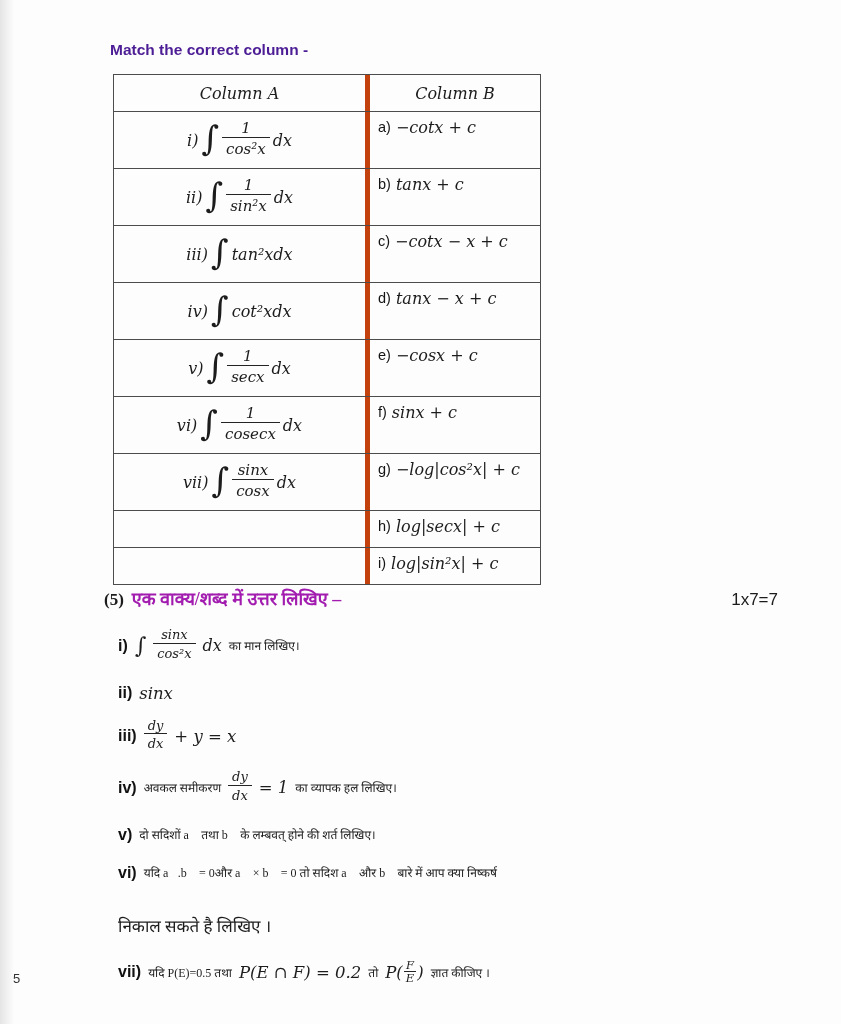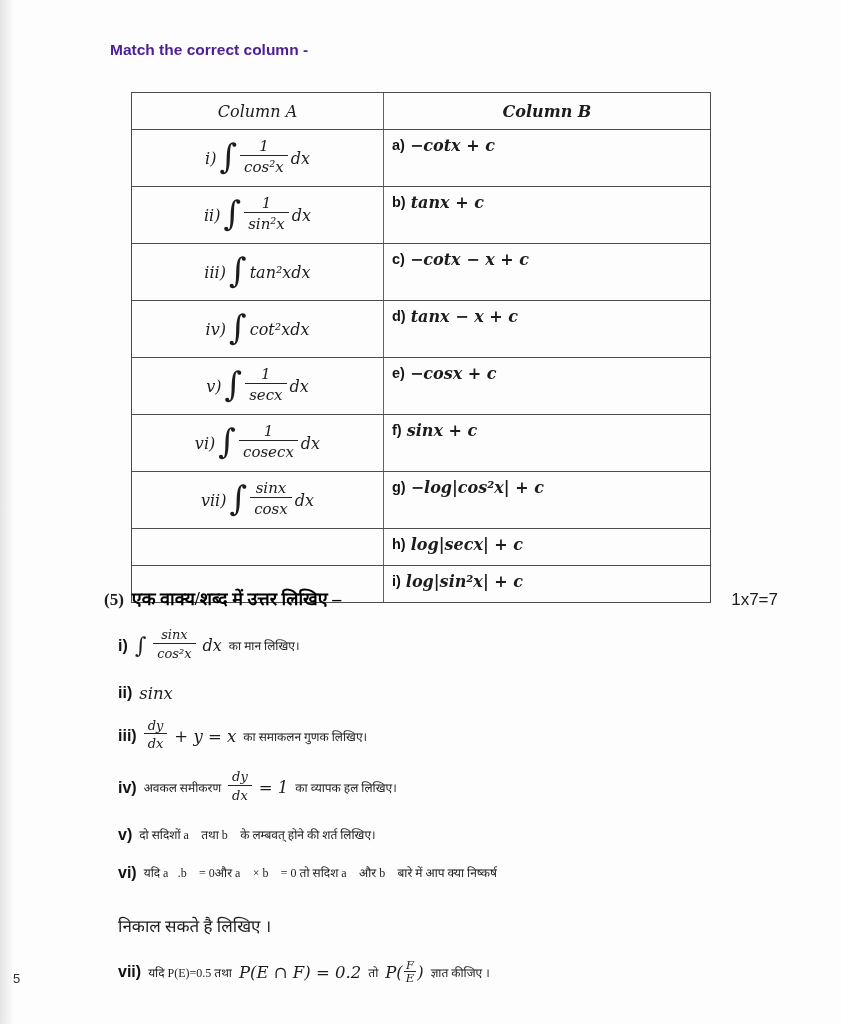--- a/index.html
+++ b/index.html
@@ -6,27 +6,27 @@
   body{width:841px;height:1024px;background:#f4f4f4;font-family:"Liberation Serif",serif;color:#1c1c1c;}
   .page{position:relative;width:841px;height:1024px;background:#fdfdfd;overflow:hidden;}
   .page::before{content:"";position:absolute;left:0;top:0;width:14px;height:100%;
     background:linear-gradient(90deg,#e4e4e4,rgba(255,255,255,0));pointer-events:none;}
 
   
   .match-heading{position:absolute;left:110px;top:41px;
     font-family:"Liberation Sans",sans-serif;font-weight:700;font-size:15.5px;color:#4c1d95;}
 
   
-  .doc-table{position:absolute;left:131px;top:74px;width:580px;
-    border:1px solid #4c4c4c;box-sizing:border-box;background:transparent;margin-top:18px;}
+  .doc-table{position:absolute;left:113px;top:74px;width:428px;
+    border:1px solid #4c4c4c;box-sizing:border-box;background:transparent;}
   .t-row{display:flex;border-top:1px solid #4c4c4c;box-sizing:border-box;}
   .t-row:first-child{border-top:none;}
   .t-a{width:251px;box-sizing:border-box;display:flex;align-items:center;justify-content:center;gap:3px;}
-  .t-b{flex:1;border-left:1px solid #c2410c;box-sizing:border-box;padding:6px 6px 0 8px;
-    display:flex;align-items:flex-start;gap:5px;font-weight:bold;}
+  .t-b{flex:1;border-left:5px solid #c2410c;box-sizing:border-box;padding:6px 6px 0 8px;
+    display:flex;align-items:flex-start;gap:5px;}
   .t-head{height:36px;}
   .row-tall{height:57px;}
   .row-short{height:37px;}
   .th{font-style:italic;font-size:16px;font-family:"DejaVu Serif","Liberation Serif",serif;
     display:flex;align-items:center;justify-content:center;padding:0;}
   .mathit{font-family:"DejaVu Serif","Liberation Serif",serif;font-style:italic;font-size:16px;}
   .a-label{font-family:"DejaVu Serif","Liberation Serif",serif;font-style:italic;font-size:16px;}
   .int{font-family:"DejaVu Serif","Liberation Serif",serif;font-style:normal;font-size:34px;
     line-height:1;transform:translateY(-2px);}
   .frac{display:inline-flex;flex-direction:column;align-items:center;vertical-align:middle;}
@@ -34,21 +34,21 @@
     font-family:"DejaVu Serif","Liberation Serif",serif;font-style:italic;}
   .frac .den{display:block;padding:2px 4px;border-top:1.4px solid #242424;font-size:15px;line-height:1.2;
     font-family:"DejaVu Serif","Liberation Serif",serif;font-style:italic;}
   .b-label{font-family:"Liberation Sans",sans-serif;font-size:14.5px;color:#141414;padding-top:1px;}
   .b-expr{font-family:"DejaVu Serif","Liberation Serif",serif;font-style:italic;font-size:16px;}
 
   
   .sec5{position:absolute;left:104px;top:586px;width:682px;}
   .sec5-head{display:flex;align-items:baseline;gap:8px;}
   .s5-num{font-family:"Liberation Serif",serif;font-weight:700;font-size:17px;}
-  .s5-title{font-weight:700;font-size:18px;color:#000000;}
+  .s5-title{font-weight:700;font-size:18px;color:#a21caf;}
   .s5-marks{margin-left:auto;font-family:"Liberation Sans",sans-serif;font-weight:400;font-size:17px;
     padding-right:8px;}
   .s5-item{display:flex;align-items:center;gap:7px;padding-left:14px;flex-wrap:wrap;
     font-size:17px;color:#1d1d1d;}
   .s5-label{font-family:"Liberation Sans",sans-serif;font-weight:600;font-size:16px;color:#111;}
   .s5-math{font-family:"DejaVu Serif","Liberation Serif",serif;font-style:italic;font-size:16.5px;}
   .s5-text{font-size:12px;}
   .s-int{font-family:"DejaVu Serif","Liberation Serif",serif;font-size:22px;line-height:1;}
   .s-frac .num,.s-frac .den{font-size:13px;}
   .tiny-frac{display:inline-flex;flex-direction:column;align-items:center;vertical-align:middle;}
@@ -221,21 +221,20 @@
       <span class="s5-math">sinx</span>
     </div>
 
     <div class="s5-item m-t16">
       <span class="s5-label">iii)</span>
       <span class="frac s-frac">
         <span class="num">dy</span>
         <span class="den">dx</span>
       </span>
       <span class="s5-math">+ y = x</span>
-      <span class="s5-text">का समाकलन गुणक लिखिए।</span>
     </div>
 
     <div class="s5-item m-t16">
       <span class="s5-label">iv)</span>
       <span class="s5-text">अवकल समीकरण</span>
       <span class="frac s-frac">
         <span class="num">dy</span>
         <span class="den">dx</span>
       </span>
       <span class="s5-math">= 1</span>

